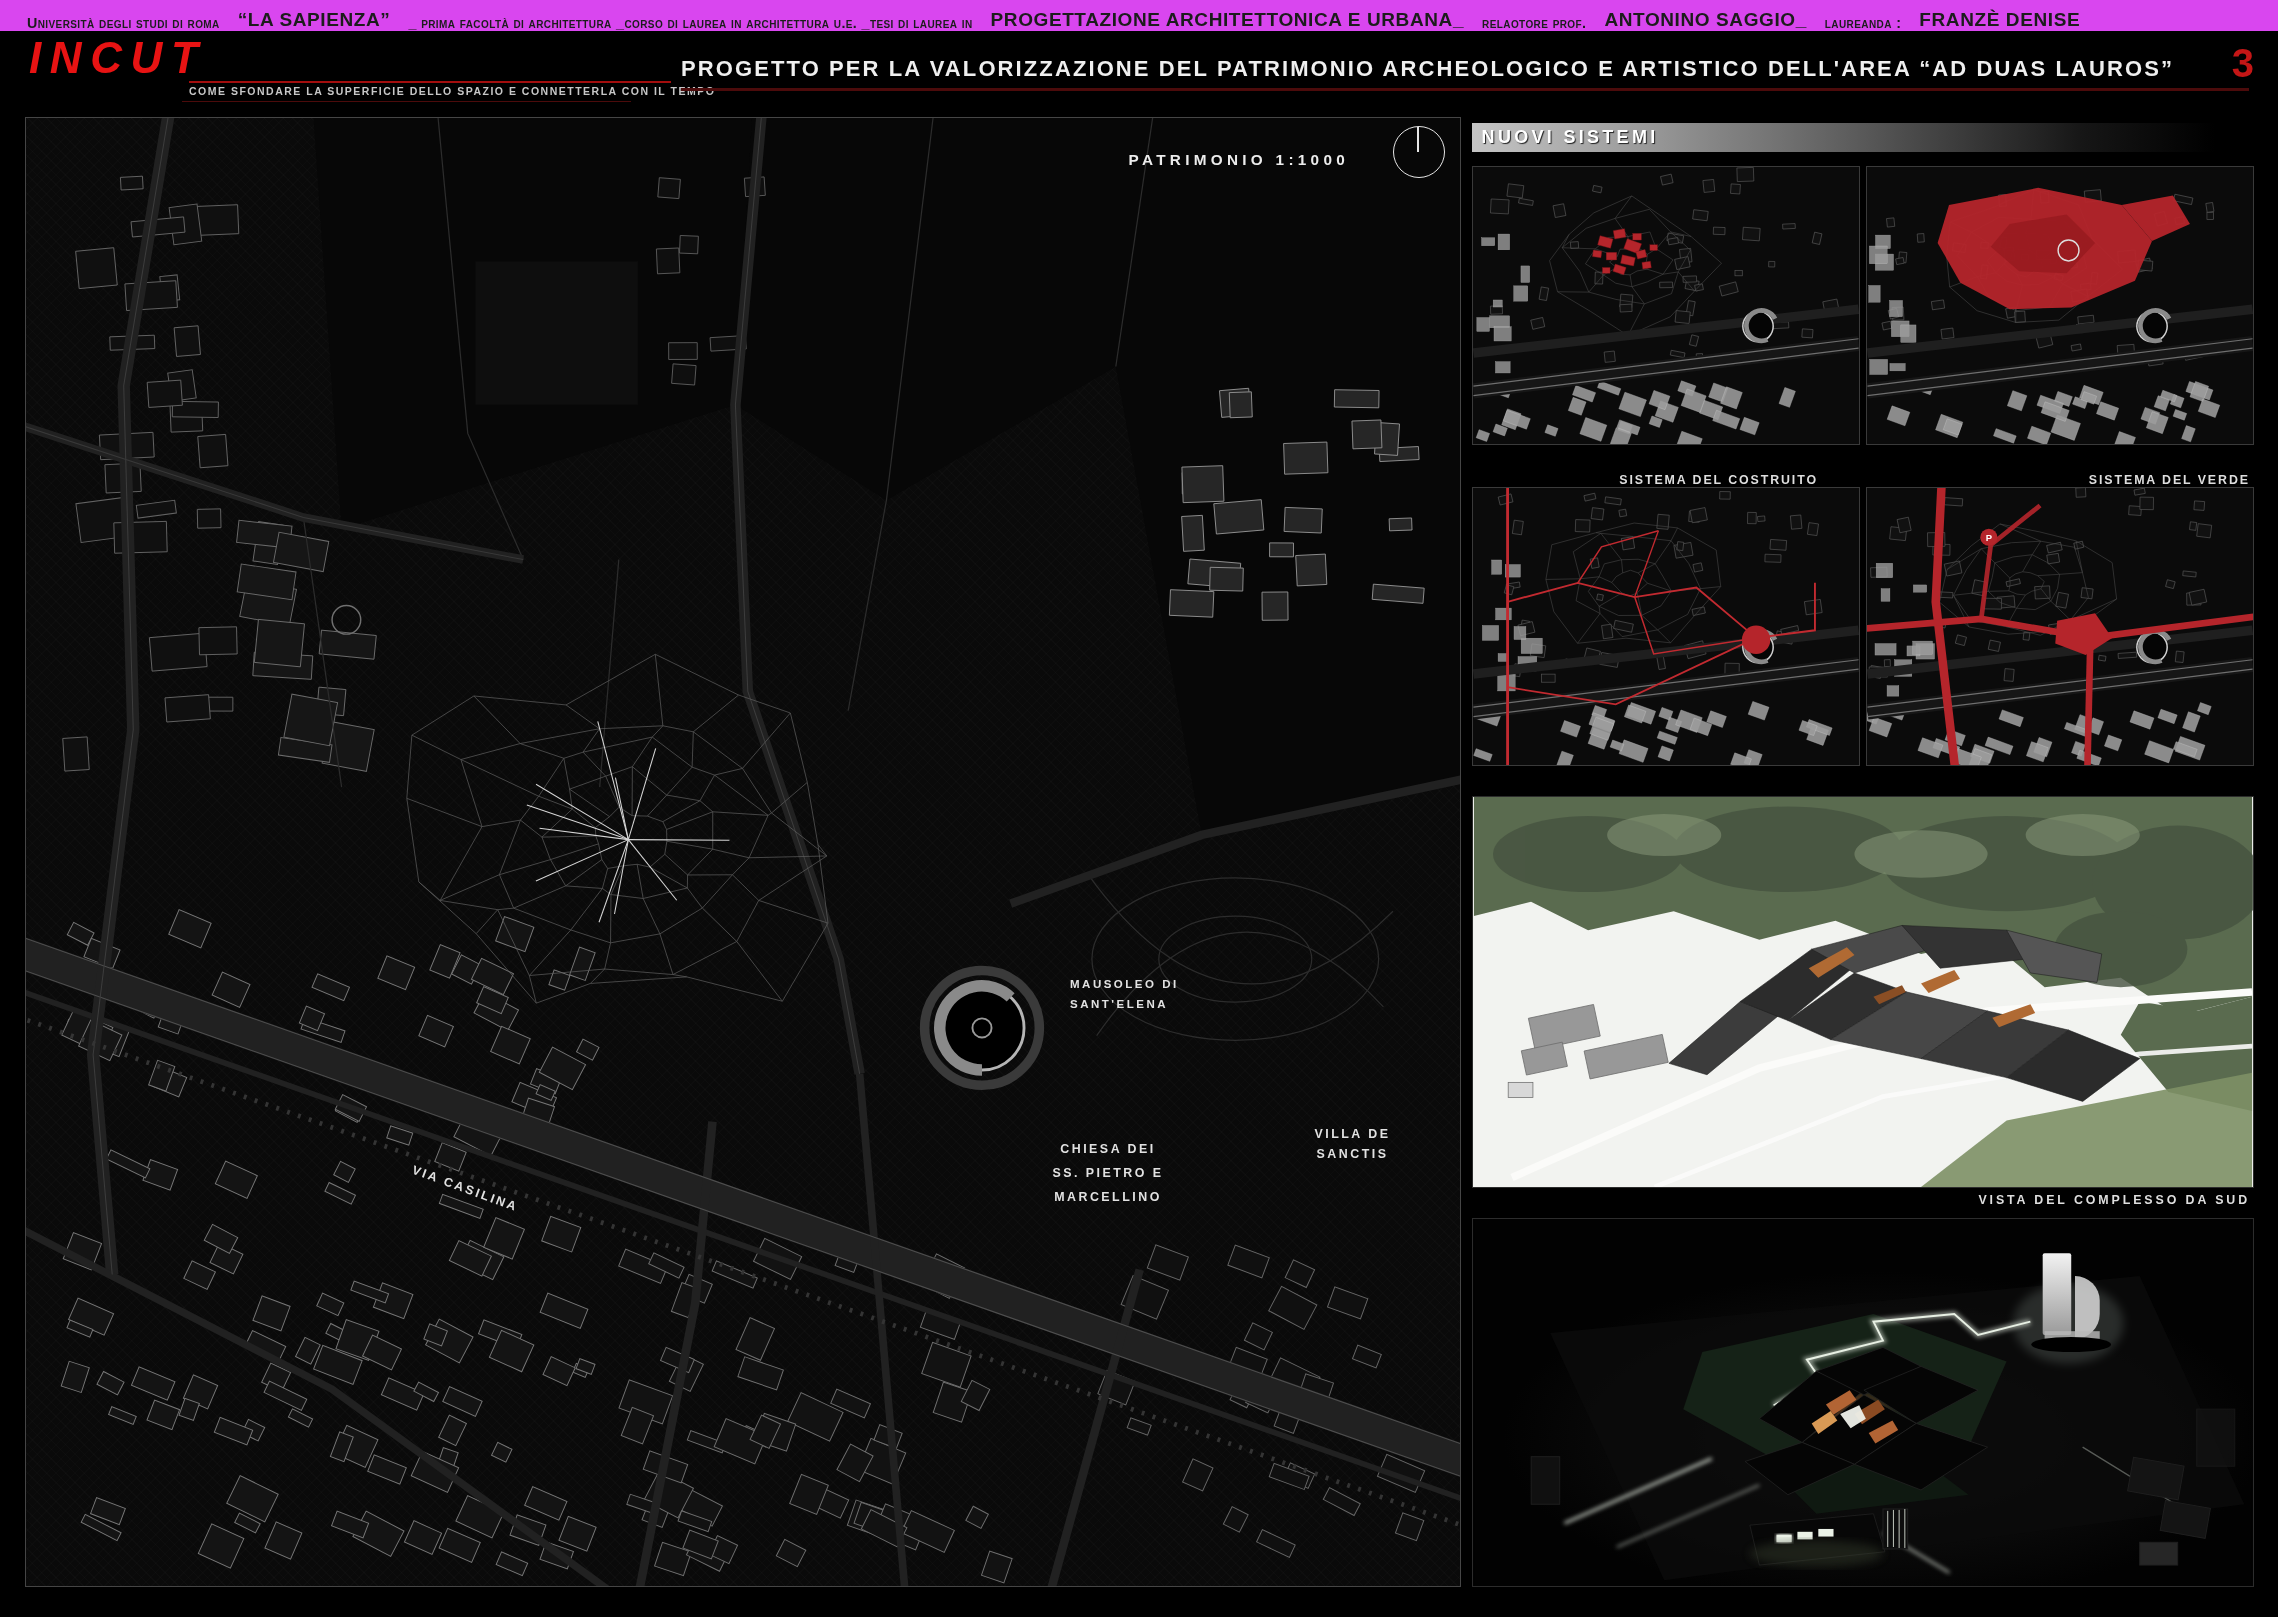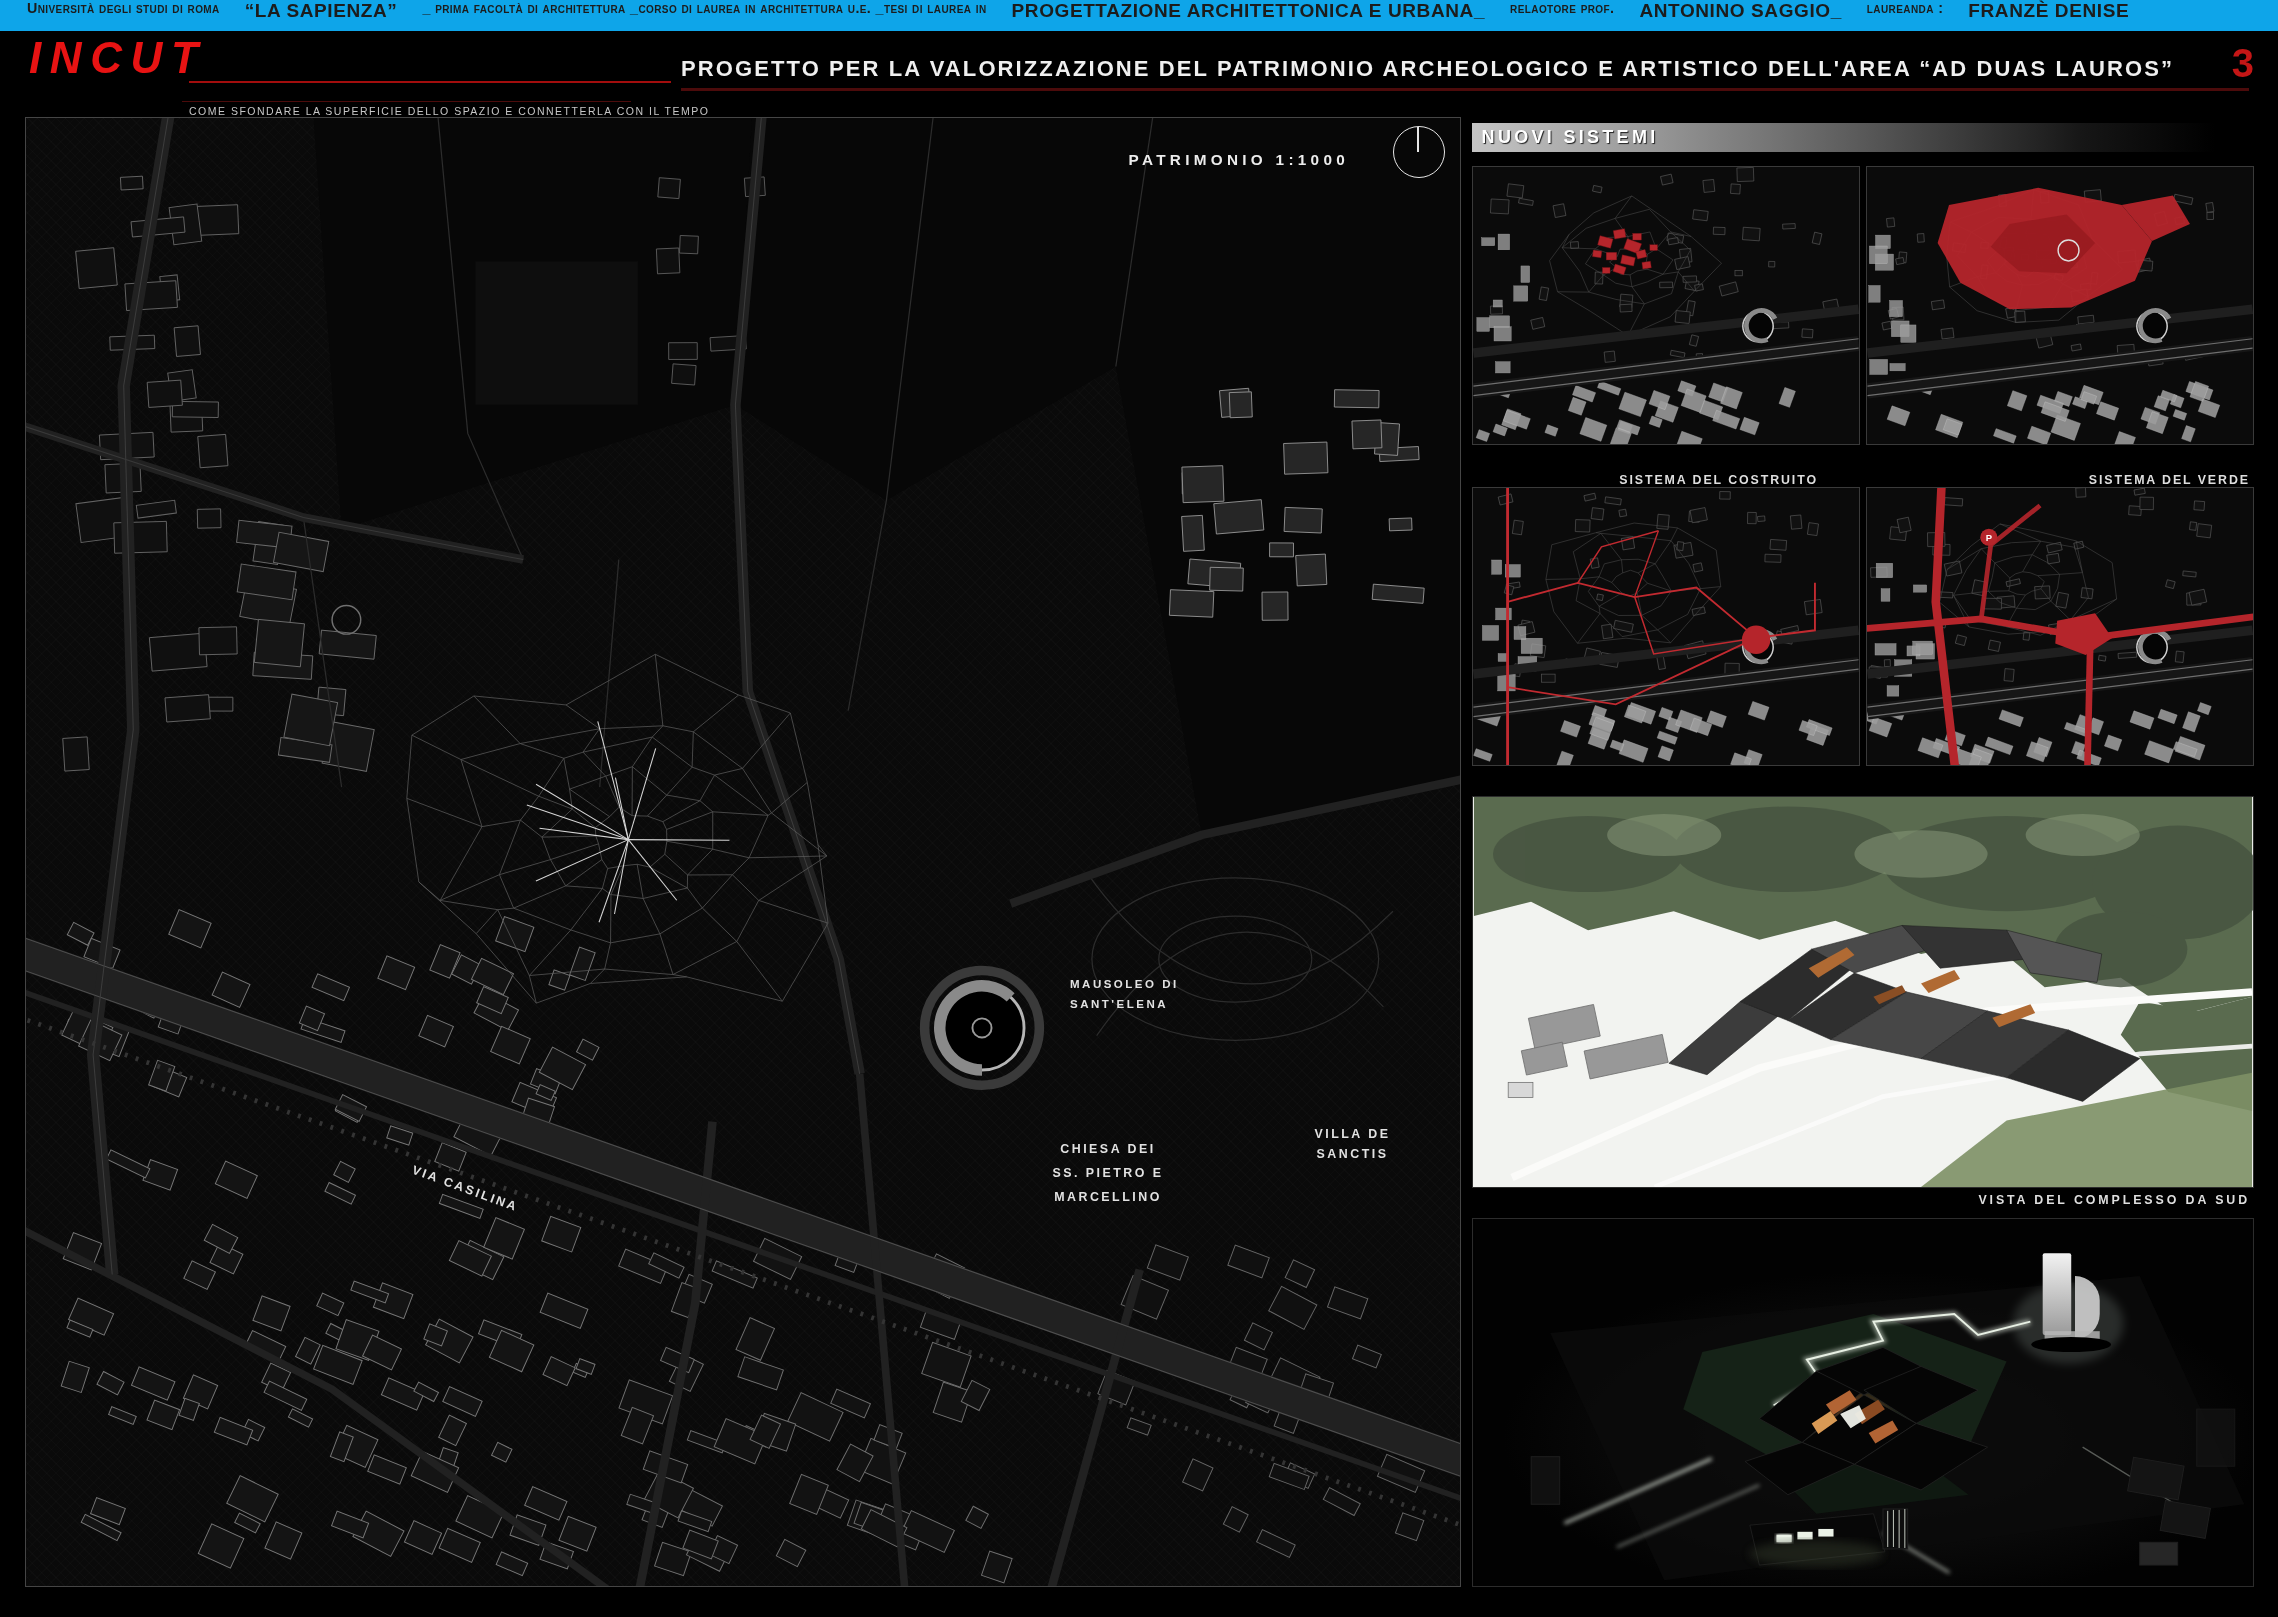--- a/index.html
+++ b/index.html
@@ -1,31 +1,31 @@
 <!DOCTYPE html>
 <html><head>
 <meta charset="utf-8">
 <style>
   html,body{margin:0;padding:0;background:#000;}
   body{width:2279px;height:1617px;position:relative;overflow:hidden;
        font-family:"Liberation Sans",sans-serif;-webkit-font-smoothing:antialiased;}
 
   
-  .topbar{position:absolute;left:0;top:0;width:2279px;height:31px;background:#0ea5e9;
-          color:#1c1c1c;display:flex;align-items:flex-start;gap:25px;padding-left:27px;box-sizing:border-box;
+  .topbar{position:absolute;left:0;top:0;width:2279px;height:31px;background:#d946ef;
+          color:#1c1c1c;display:flex;align-items:flex-end;gap:18px;padding-left:27px;box-sizing:border-box;
           white-space:nowrap;overflow:hidden;}
   .topbar .seg-sm{font-variant:small-caps;font-size:14.3px;letter-spacing:0.4px;font-weight:bold;}
   .topbar .seg-lg{font-size:19px;letter-spacing:0.6px;font-weight:bold;}
 
   
   .masthead{position:absolute;left:0;top:31px;width:2279px;height:86px;background:#000;}
   .logo{position:absolute;left:29px;top:1.9px;color:#e81313;font-size:44px;font-weight:bold;
         letter-spacing:8.6px;font-style:italic;}
   .logo-rule{position:absolute;left:189px;top:50px;width:482px;height:1.9px;background:#a30d0d;}
-  .tagline{position:absolute;left:189px;top:54px;color:#c7c7c7;font-size:10.5px;letter-spacing:1.5px;font-weight:normal;margin-top:20px;}
+  .tagline{position:absolute;left:189px;top:54px;color:#c7c7c7;font-size:10.5px;letter-spacing:1.5px;font-weight:bold;}
   .tagline-rule{position:absolute;left:182px;top:70px;width:449px;height:1px;background:#4c0b0b;}
   .board-title{position:absolute;left:681px;top:25px;width:1434px;color:#efefef;font-size:22px;
                font-weight:bold;letter-spacing:2.1px;white-space:nowrap;text-align:center;}
   .title-rule{position:absolute;left:681px;top:57px;width:1568px;height:2.9px;background:#4c0b0b;}
   .page-number{position:absolute;right:25px;top:9.6px;color:#c41616;font-size:40px;font-weight:bold;}
 
   
   .map-panel{position:absolute;left:25px;top:117px;width:1436px;height:1470px;background:#0a0a0a;
              border:1px solid #454545;box-sizing:border-box;overflow:hidden;
              background-image:

